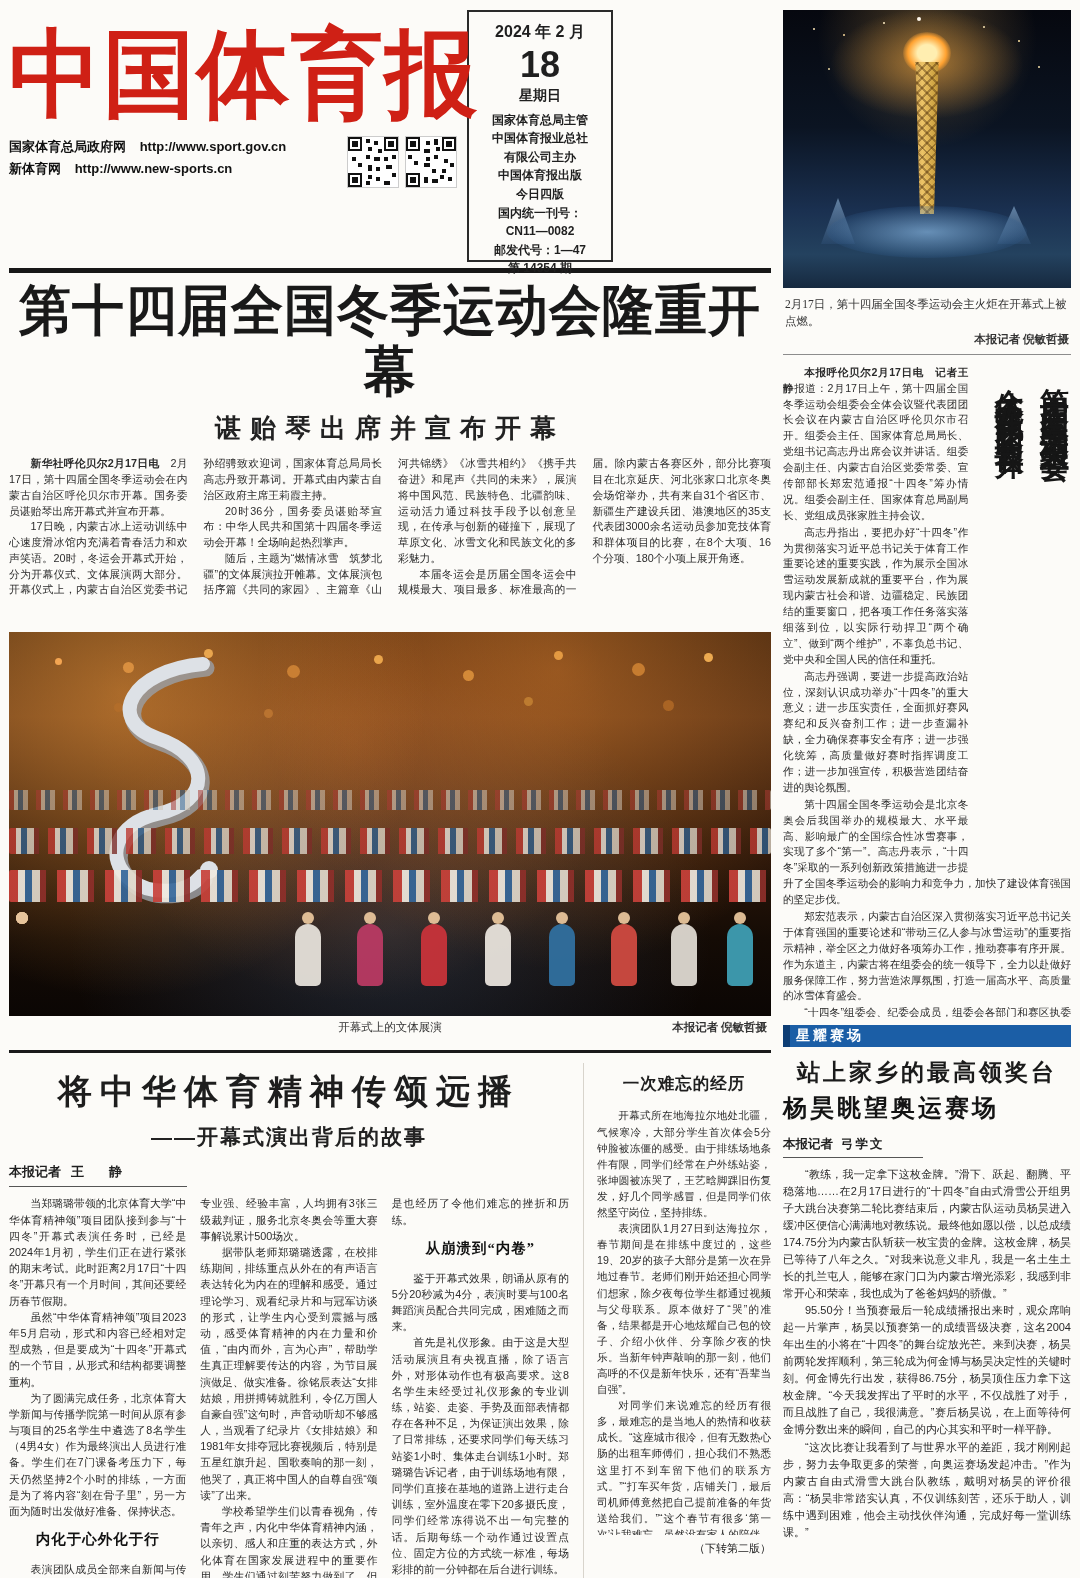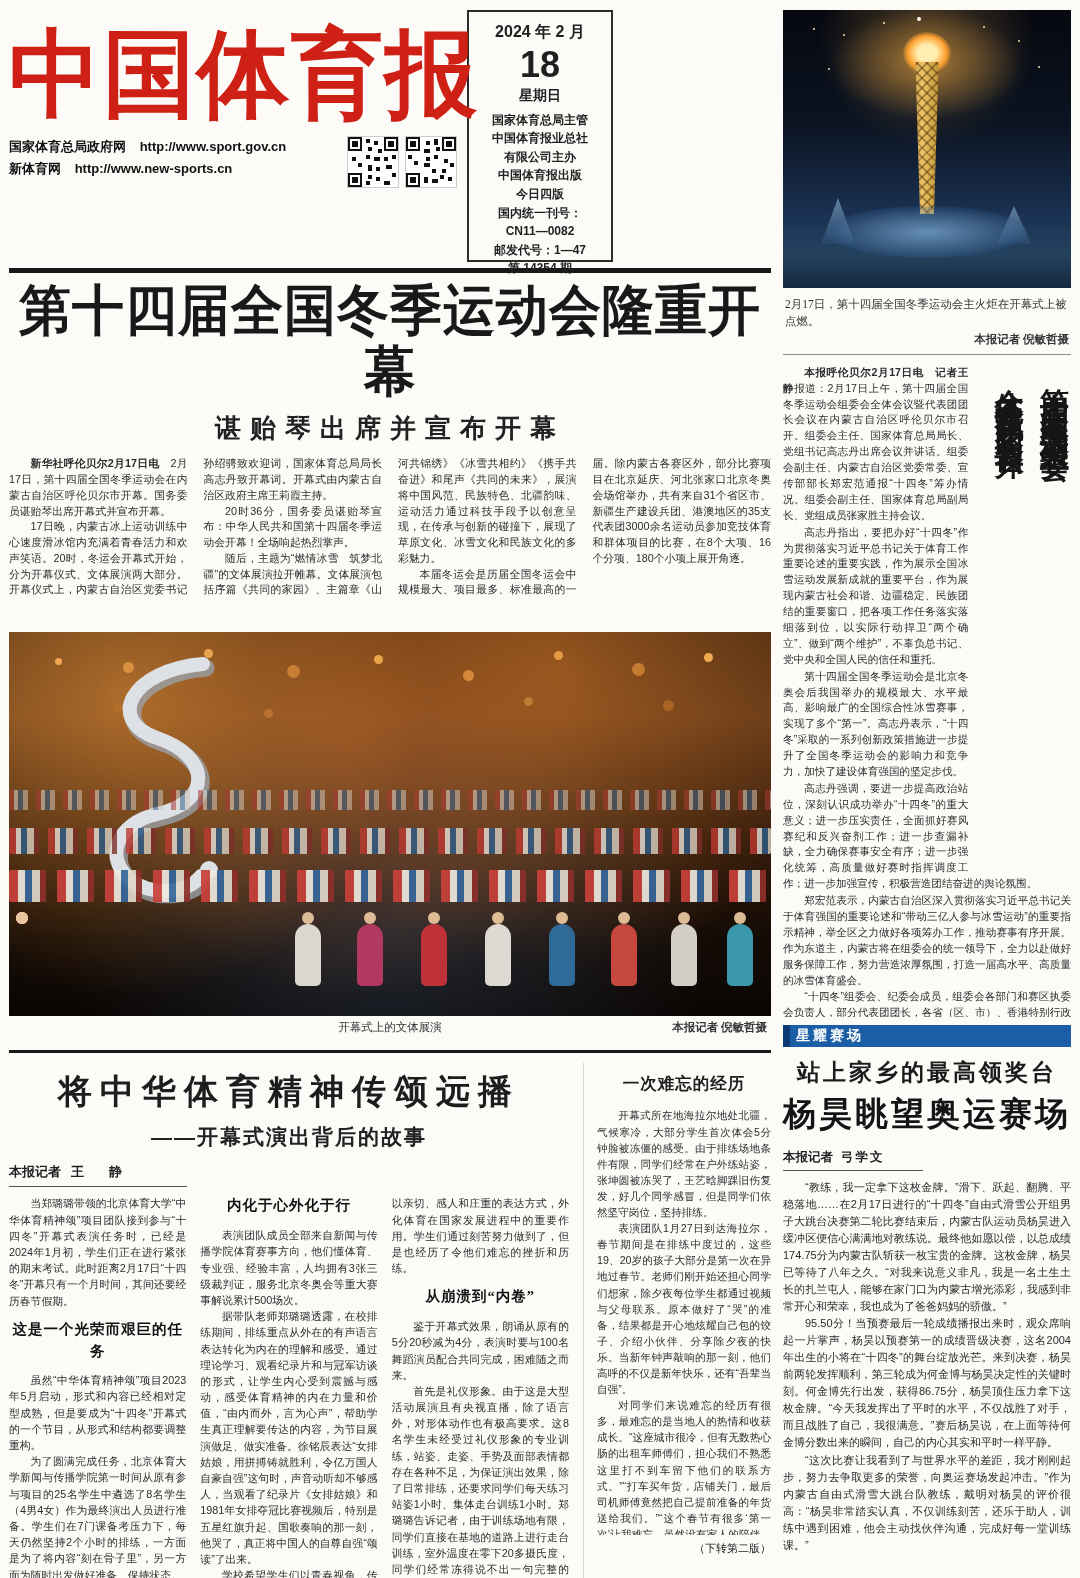--- a/index.html
+++ b/index.html
@@ -135,21 +135,21 @@
   .v-headline{float:right;writing-mode:vertical-rl;height:506px;margin-left:10px;padding-left:2px;}
   .v-line{font-family:"Liberation Serif",serif;font-size:29px;font-weight:900;letter-spacing:5px;
      color:#161616;margin-left:12px;line-height:1.15;}
   .meeting p{margin:0 0 1px;}
 
   .star{margin-top:8px;}
   .star-bar{height:22px;background:#1b5ea6;display:flex;align-items:center;margin-bottom:10px;}
   .bar-block{width:7px;height:22px;background:#0d3d74;margin-right:6px;flex:none;}
   .star-bar-label{color:#fff;font-size:14px;font-weight:800;letter-spacing:3px;}
   .star-kicker{font-size:23px;font-weight:800;text-align:center;letter-spacing:3px;margin:10px 0 4px;color:#1b1b1b;}
-  .star-headline{font-family:"Liberation Serif",serif;font-size:33px;font-weight:900;text-align:left;
+  .star-headline{font-family:"Liberation Serif",serif;font-size:24px;font-weight:900;text-align:left;
      letter-spacing:3px;margin:4px 0 12px;color:#141414;}
   .star-byline{font-size:12.5px;font-weight:800;border-bottom:1px solid #555;width:140px;
      padding-bottom:4px;margin-bottom:8px;}
   .star-byline b{margin-left:8px;letter-spacing:2px;}
   .star-body{height:398px;overflow:hidden;font-size:11px;line-height:1.55;text-align:justify;color:#2a2a2a;}
 </style>
 </head>
 <body>
 
 <div class="page">
@@ -294,21 +294,20 @@
       </div>
       <div class="mid-rule"></div>
 
       <div class="feature">
         <div class="feature-left">
           <div class="feature-title">将中华体育精神传颂远播</div>
           <div class="feature-sub">——开幕式演出背后的故事</div>
           <div class="feature-byline"><span>本报记者</span><b>王　静</b></div>
           <div class="feature-cols">
             <p>当郑璐璐带领的北京体育大学“中华体育精神颂”项目团队接到参与“十四冬”开幕式表演任务时，已经是2024年1月初，学生们正在进行紧张的期末考试。此时距离2月17日“十四冬”开幕只有一个月时间，其间还要经历春节假期。</p>
-            <h4>这是一个光荣而艰巨的任务</h4>
             <p>虽然“中华体育精神颂”项目2023年5月启动，形式和内容已经相对定型成熟，但是要成为“十四冬”开幕式的一个节目，从形式和结构都要调整重构。</p>
             <p>为了圆满完成任务，北京体育大学新闻与传播学院第一时间从原有参与项目的25名学生中遴选了8名学生（4男4女）作为最终演出人员进行准备。学生们在7门课备考压力下，每天仍然坚持2个小时的排练，一方面是为了将内容“刻在骨子里”，另一方面为随时出发做好准备、保持状态。</p>
             <h4>内化于心外化于行</h4>
             <p>表演团队成员全部来自新闻与传播学院体育赛事方向，他们懂体育、专业强、经验丰富，人均拥有3张三级裁判证，服务北京冬奥会等重大赛事解说累计500场次。</p>
             <p>据带队老师郑璐璐透露，在校排练期间，排练重点从外在的有声语言表达转化为内在的理解和感受。通过理论学习、观看纪录片和与冠军访谈的形式，让学生内心受到震撼与感动，感受体育精神的内在力量和价值，“由内而外，言为心声”，帮助学生真正理解要传达的内容，为节目展演做足、做实准备。徐铭辰表达“女排姑娘，用拼搏铸就胜利，令亿万国人自豪自强”这句时，声音动听却不够感人，当观看了纪录片《女排姑娘》和1981年女排夺冠比赛视频后，特别是五星红旗升起、国歌奏响的那一刻，他哭了，真正将中国人的自尊自强“颂读”了出来。</p>
             <p>学校希望学生们以青春视角，传青年之声，内化中华体育精神内涵，以亲切、感人和庄重的表达方式，外化体育在国家发展进程中的重要作用。学生们通过刻苦努力做到了，但是也经历了令他们难忘的挫折和历练。</p>
             <h4>从崩溃到“内卷”</h4>
             <p>鉴于开幕式效果，朗诵从原有的5分20秒减为4分，表演时要与100名舞蹈演员配合共同完成，困难随之而来。</p>
             <p>首先是礼仪形象。由于这是大型活动展演且有央视直播，除了语言外，对形体动作也有极高要求。这8名学生未经受过礼仪形象的专业训练，站姿、走姿、手势及面部表情都存在各种不足，为保证演出效果，除了日常排练，还要求同学们每天练习站姿1小时、集体走台训练1小时。郑璐璐告诉记者，由于训练场地有限，同学们直接在基地的道路上进行走台训练，室外温度在零下20多摄氏度，同学们经常冻得说不出一句完整的话。后期每练一个动作通过设置点位、固定方位的方式统一标准，每场彩排的前一分钟都在后台进行训练。</p>
 
@@ -342,22 +341,22 @@
         <div class="credit">本报记者 倪敏哲摄</div>
       </div>
 
       <div class="meeting">
         <div class="v-headline">
           <div class="v-line">第十四届全国冬季运动会组委会</div>
           <div class="v-line">全体会议暨代表团团长会议召开</div>
         </div>
         <p><span class="dateline">本报呼伦贝尔2月17日电</span>　<span class="dateline">记者王静</span><span>报道：2月17日上午，第十四届全国冬季运动会组委会全体会议暨代表团团长会议在内蒙古自治区呼伦贝尔市召开。组委会主任、国家体育总局局长、党组书记高志丹出席会议并讲话。组委会副主任、内蒙古自治区党委常委、宣传部部长郑宏范通报“十四冬”筹办情况。组委会副主任、国家体育总局副局长、党组成员张家胜主持会议。</span></p>
         <p>高志丹指出，要把办好“十四冬”作为贯彻落实习近平总书记关于体育工作重要论述的重要实践，作为展示全国冰雪运动发展新成就的重要平台，作为展现内蒙古社会和谐、边疆稳定、民族团结的重要窗口，把各项工作任务落实落细落到位，以实际行动捍卫“两个确立”、做到“两个维护”，不辜负总书记、党中央和全国人民的信任和重托。</p>
+        <p>高志丹强调，要进一步提高政治站位，深刻认识成功举办“十四冬”的重大意义；进一步压实责任，全面抓好赛风赛纪和反兴奋剂工作；进一步查漏补缺，全力确保赛事安全有序；进一步强化统筹，高质量做好赛时指挥调度工作；进一步加强宣传，积极营造团结奋进的舆论氛围。</p>
         <p>第十四届全国冬季运动会是北京冬奥会后我国举办的规模最大、水平最高、影响最广的全国综合性冰雪赛事，实现了多个“第一”。高志丹表示，“十四冬”采取的一系列创新政策措施进一步提升了全国冬季运动会的影响力和竞争力，加快了建设体育强国的坚定步伐。</p>
-        <p>高志丹强调，要进一步提高政治站位，深刻认识成功举办“十四冬”的重大意义；进一步压实责任，全面抓好赛风赛纪和反兴奋剂工作；进一步查漏补缺，全力确保赛事安全有序；进一步强化统筹，高质量做好赛时指挥调度工作；进一步加强宣传，积极营造团结奋进的舆论氛围。</p>
         <p>郑宏范表示，内蒙古自治区深入贯彻落实习近平总书记关于体育强国的重要论述和“带动三亿人参与冰雪运动”的重要指示精神，举全区之力做好各项筹办工作，推动赛事有序开展。作为东道主，内蒙古将在组委会的统一领导下，全力以赴做好服务保障工作，努力营造浓厚氛围，打造一届高水平、高质量的冰雪体育盛会。</p>
         <p>“十四冬”组委会、纪委会成员，组委会各部门和赛区执委会负责人，部分代表团团长，各省（区、市）、香港特别行政区、澳门特别行政区以及新疆生产建设兵团体育行政部门负责人参加会议。</p>
       </div>
 
       <div class="star">
         <div class="star-bar">
           <span class="bar-block"></span>
           <span class="star-bar-label">星耀赛场</span>
         </div>
         <div class="star-kicker">站上家乡的最高领奖台</div>

